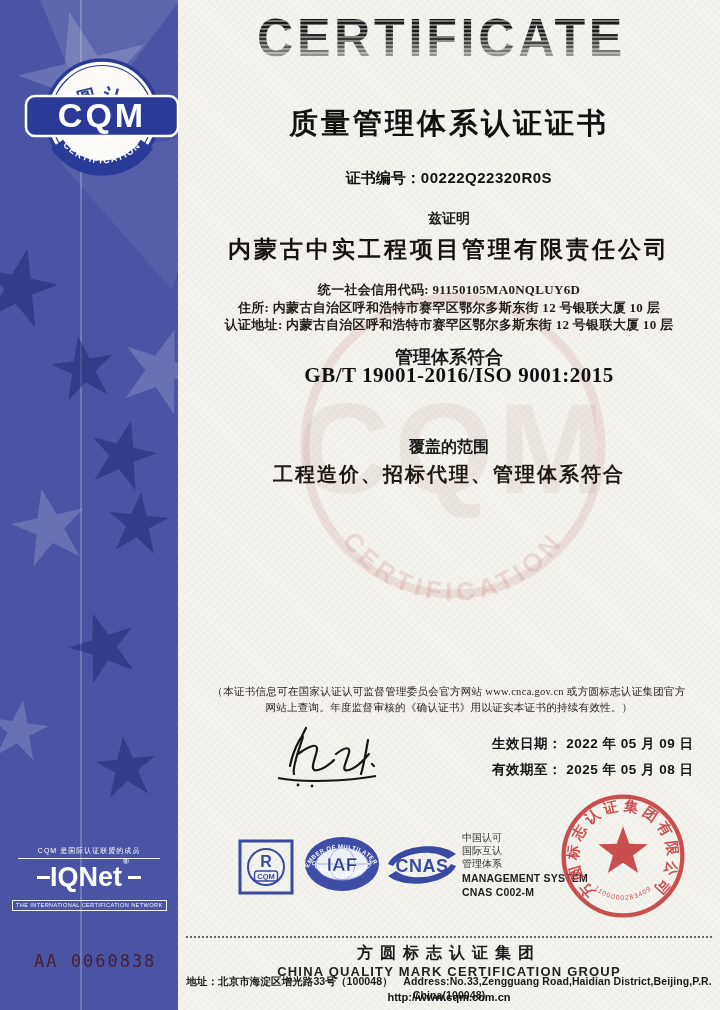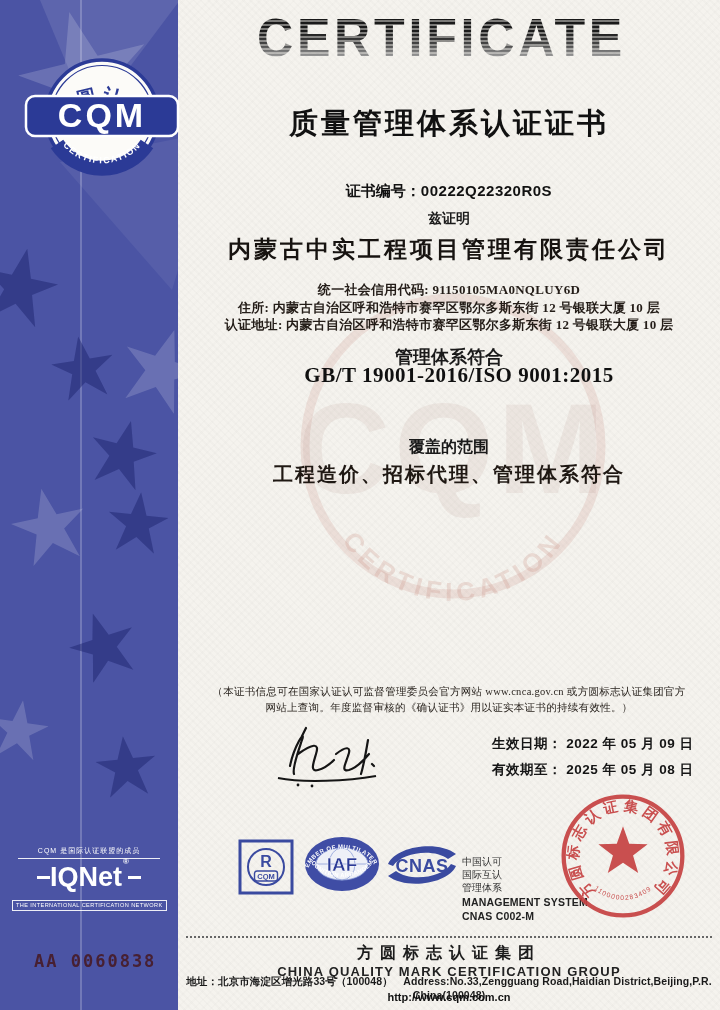--- a/index.html
+++ b/index.html
@@ -38,31 +38,31 @@
   .kai{font-family:"Liberation Serif",serif;color:#241d18;}
   .small13{font-size:13px;font-weight:600;letter-spacing:0.3px;}
   .conform{font-size:18px;font-weight:bold;}
   .standard{font-family:"Liberation Serif",serif;font-size:21px;font-weight:bold;letter-spacing:0.5px;color:#101010;padding-left:20px;}
   .scope-label{font-size:16px;font-weight:bold;}
   .scope-value{font-family:"Liberation Serif",serif;font-size:20px;font-weight:bold;letter-spacing:2px;color:#1f1813;}
   .note{font-family:"Liberation Serif",serif;font-size:10.5px;line-height:1.55;color:#2a241f;padding:0 32px;letter-spacing:0.3px;}
   .dates{position:absolute;left:492px;top:731px;font-size:13.5px;font-weight:bold;color:#151515;line-height:1.95;letter-spacing:0.5px;}
   
   .badge{position:absolute;}
-  .cnas-block{position:absolute;left:462px;top:831px;font-size:10px;line-height:1.32;color:#333;margin-top:24px;}
+  .cnas-block{position:absolute;left:462px;top:831px;font-size:10px;line-height:1.32;color:#333;}
   .cnas-block .en{font-weight:bold;font-size:10.5px;color:#222;letter-spacing:0.2px;line-height:1.4;}
   
   .iqnet{position:absolute;left:12px;top:846px;width:154px;color:#fff;text-align:center;}
   .iqnet-top{font-size:7px;letter-spacing:1px;border-bottom:1px solid rgba(255,255,255,0.9);padding-bottom:2px;margin:0 6px 3px 6px;white-space:nowrap;}
   .iqnet-mid{display:flex;align-items:center;justify-content:center;}
   .iqnet-dash{width:13px;height:3px;background:#fff;}
   .iqnet-name{font-size:27px;font-weight:800;letter-spacing:0px;position:relative;}
   .iqnet-name sup{font-size:8px;position:relative;top:-12px;left:1px;}
   .iqnet-bottom{display:inline-block;font-size:5.6px;letter-spacing:0.4px;border:1px solid rgba(255,255,255,0.9);padding:1.5px 3px;margin-top:3px;white-space:nowrap;}
-  .serial{position:absolute;left:34px;top:951px;font-family:"DejaVu Sans Mono",monospace;font-size:17px;letter-spacing:2px;color:#472032;font-weight:700;}
+  .serial{position:absolute;left:34px;top:951px;font-family:"DejaVu Sans Mono",monospace;font-size:17px;letter-spacing:2px;color:#472032;font-weight:400;}
   
   .footer-line{position:absolute;left:186px;top:936px;width:526px;border-top:2px dotted #666;}
   .f-group-cn{top:943px;font-family:"Liberation Serif",serif;font-size:16px;font-weight:bold;letter-spacing:7px;color:#1c1c1c;}
   .f-group-en{top:964px;font-size:13px;font-weight:bold;letter-spacing:1.2px;color:#222;}
   .f-address{top:975px;font-size:10.5px;font-weight:600;color:#1a1a1a;letter-spacing:0.1px;}
   .f-site{top:991px;font-size:11px;font-weight:bold;color:#111;}
   svg text{font-family:"Liberation Sans",sans-serif;}
 </style>
 </head>
 <body>
@@ -123,21 +123,21 @@
     <text x="181" y="205" text-anchor="middle" font-size="128" font-weight="800" letter-spacing="4" fill="rgba(175,140,130,0.13)">CQM</text>
     <defs>
         <path id="wmArc" d="M 62,238 A 132,132 0 0 0 300,238"></path>
       </defs>
     <text font-size="26" font-weight="bold" letter-spacing="5" fill="rgba(195,130,120,0.22)">
       <textPath href="#wmArc" startOffset="50%" text-anchor="middle">CERTIFICATION</textPath>
     </text>
   </svg>
 
   <div class="cline title" style="top:104px;">质量管理体系认证证书</div>
-  <div class="cline certno" style="top:182px;">
+  <div class="cline certno" style="top:169px;">
     <span>证书编号：</span><span class="val">00222Q22320R0S</span>
   </div>
   <div class="cline hereby" style="top:210px;">兹证明</div>
   <div class="cline company" style="top:234px;">内蒙古中实工程项目管理有限责任公司</div>
   <div class="cline kai small13" style="top:281px;">统一社会信用代码: 91150105MA0NQLUY6D</div>
   <div class="cline kai small13" style="top:299px;">住所: 内蒙古自治区呼和浩特市赛罕区鄂尔多斯东街 12 号银联大厦 10 层</div>
   <div class="cline kai small13" style="top:316px;">认证地址: 内蒙古自治区呼和浩特市赛罕区鄂尔多斯东街 12 号银联大厦 10 层</div>
   <div class="cline conform" style="top:345px;">管理体系符合</div>
   <div class="cline standard" style="top:363px;">GB/T 19001-2016/ISO 9001:2015</div>
   <div class="cline scope-label" style="top:437px;">覆盖的范围</div>

